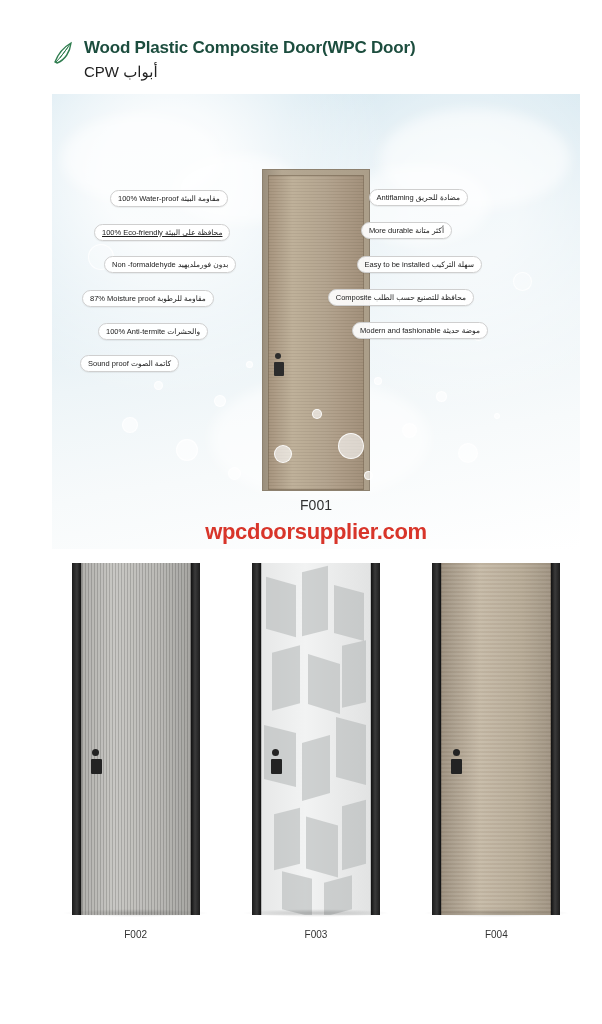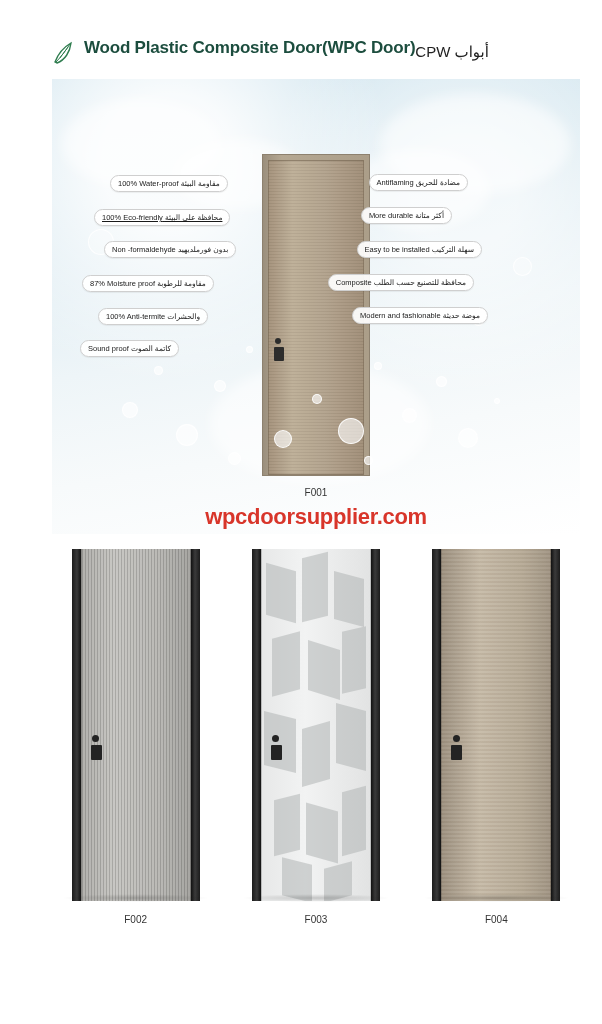--- a/index.html
+++ b/index.html
@@ -23,21 +23,21 @@
     align-items: flex-start;
     padding: 38px 0 0 52px;
   }
   .logo-mark {
     width: 22px;
     height: 24px;
     margin-right: 10px;
     margin-top: 3px;
     flex: 0 0 auto;
   }
-  .title-block { display: flex; flex-direction: row; }
+  .title-block { display: flex; flex-direction: column; }
   .title-en {
     font-size: 17px;
     font-weight: bold;
     color: #1c4d3e;
     letter-spacing: -0.2px;
     line-height: 1.15;
   }
   .title-ar {
     font-size: 15px;
     color: #222;
@@ -150,21 +150,21 @@
   }
   .callout .ar { direction: rtl; unicode-bidi: isolate; }
   .callout-left  { text-align: left; }
   .callout-right { text-align: left; }
 
   .code-hero {
     position: absolute;
     left: 50%;
     transform: translateX(-50%);
     bottom: 36px;
-    font-size: 10px;
+    font-size: 14px;
     color: #333;
   }
   .watermark {
     position: absolute;
     left: 50%;
     transform: translateX(-50%);
     bottom: 4px;
     font-size: 22px;
     font-weight: bold;
     color: #d8352a;

